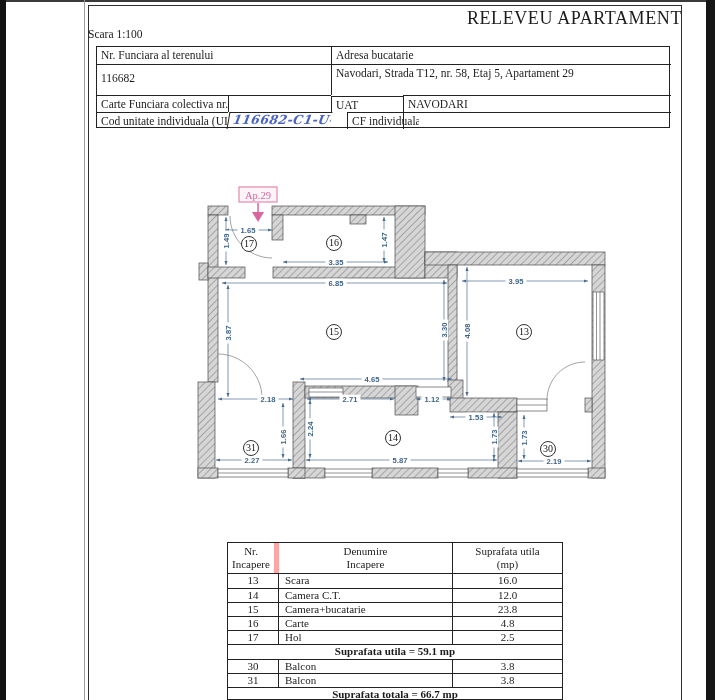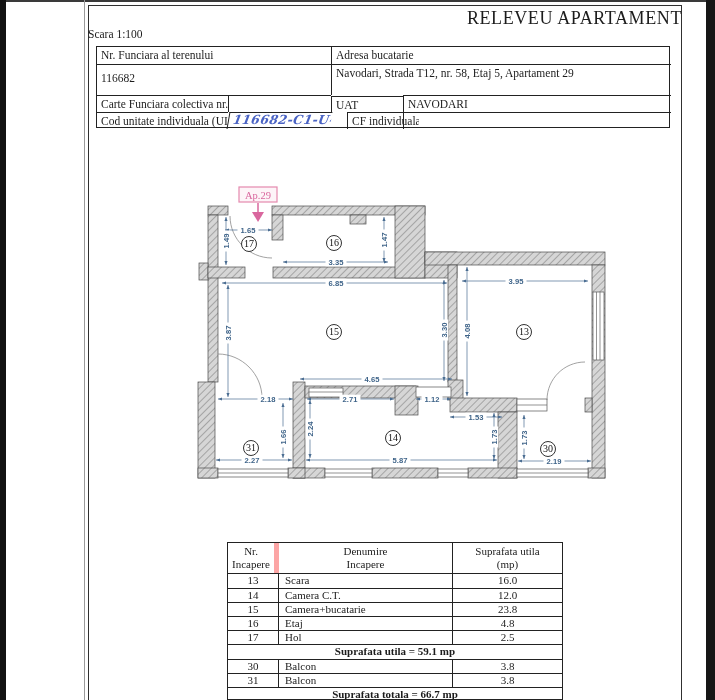--- a/index.html
+++ b/index.html
@@ -319,21 +319,21 @@
         <div class="sc2">Camera C.T.</div>
         <div class="sc3">12.0</div>
       </div>
       <div class="srow">
         <div class="sc1">15</div>
         <div class="sc2">Camera+bucatarie</div>
         <div class="sc3">23.8</div>
       </div>
       <div class="srow">
         <div class="sc1">16</div>
-        <div class="sc2">Etaj</div>
+        <div class="sc2">Carte</div>
         <div class="sc3">4.8</div>
       </div>
       <div class="srow">
         <div class="sc1">17</div>
         <div class="sc2">Hol</div>
         <div class="sc3">2.5</div>
       </div>
     </div>
   <div class="merged">Suprafata utila = 59.1 mp</div>
   <div id="rows2">

